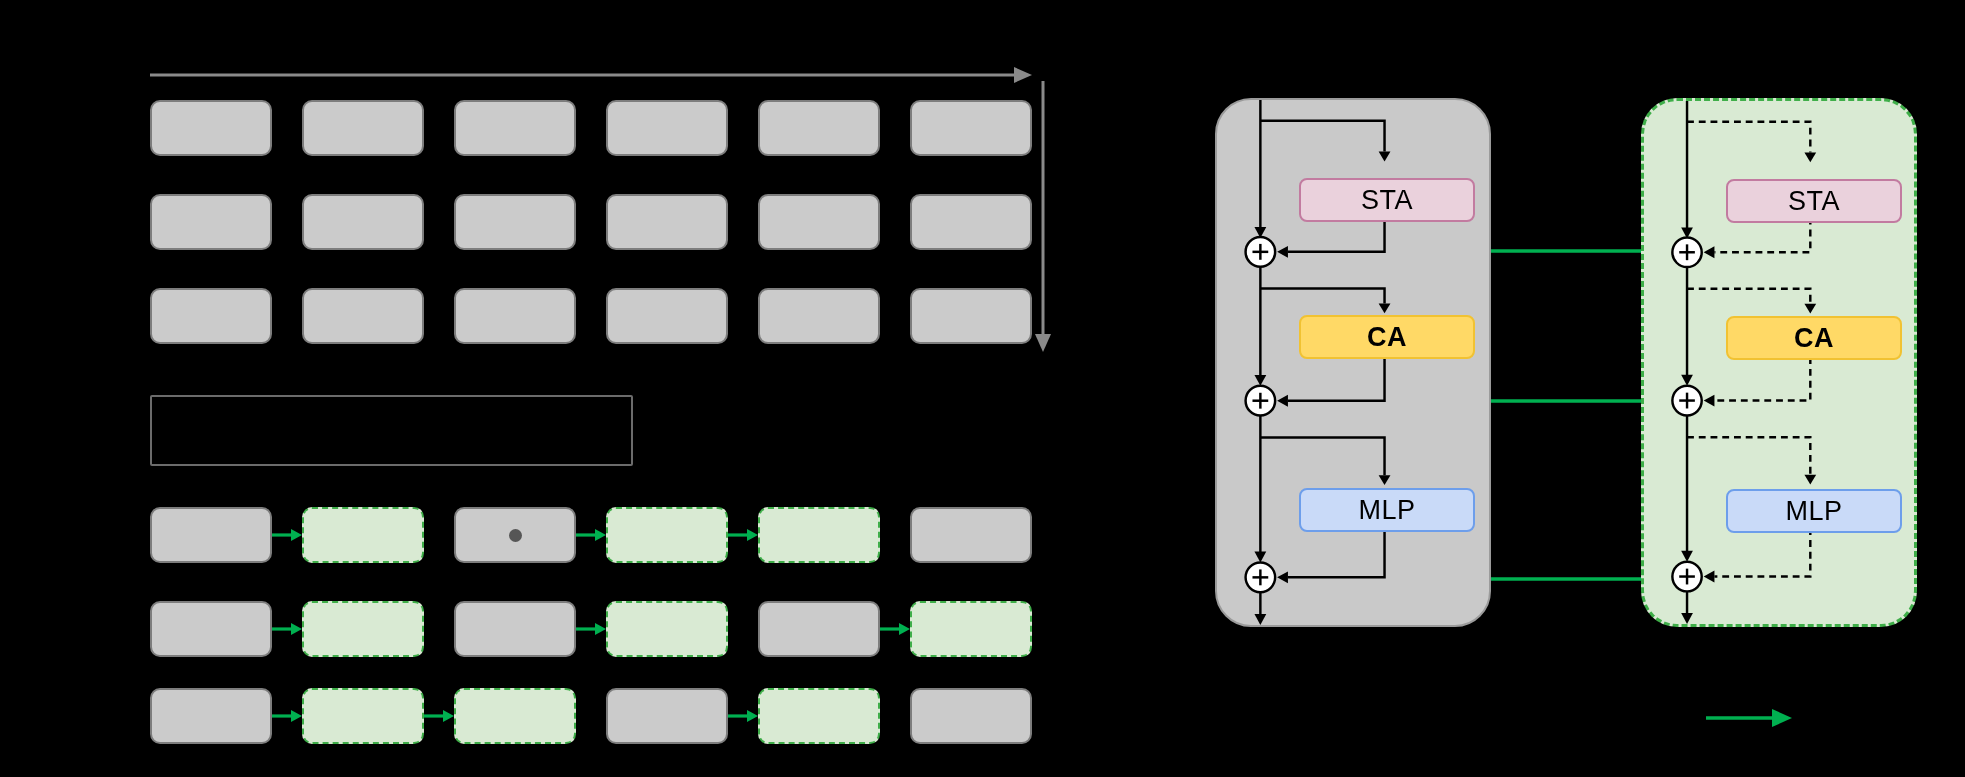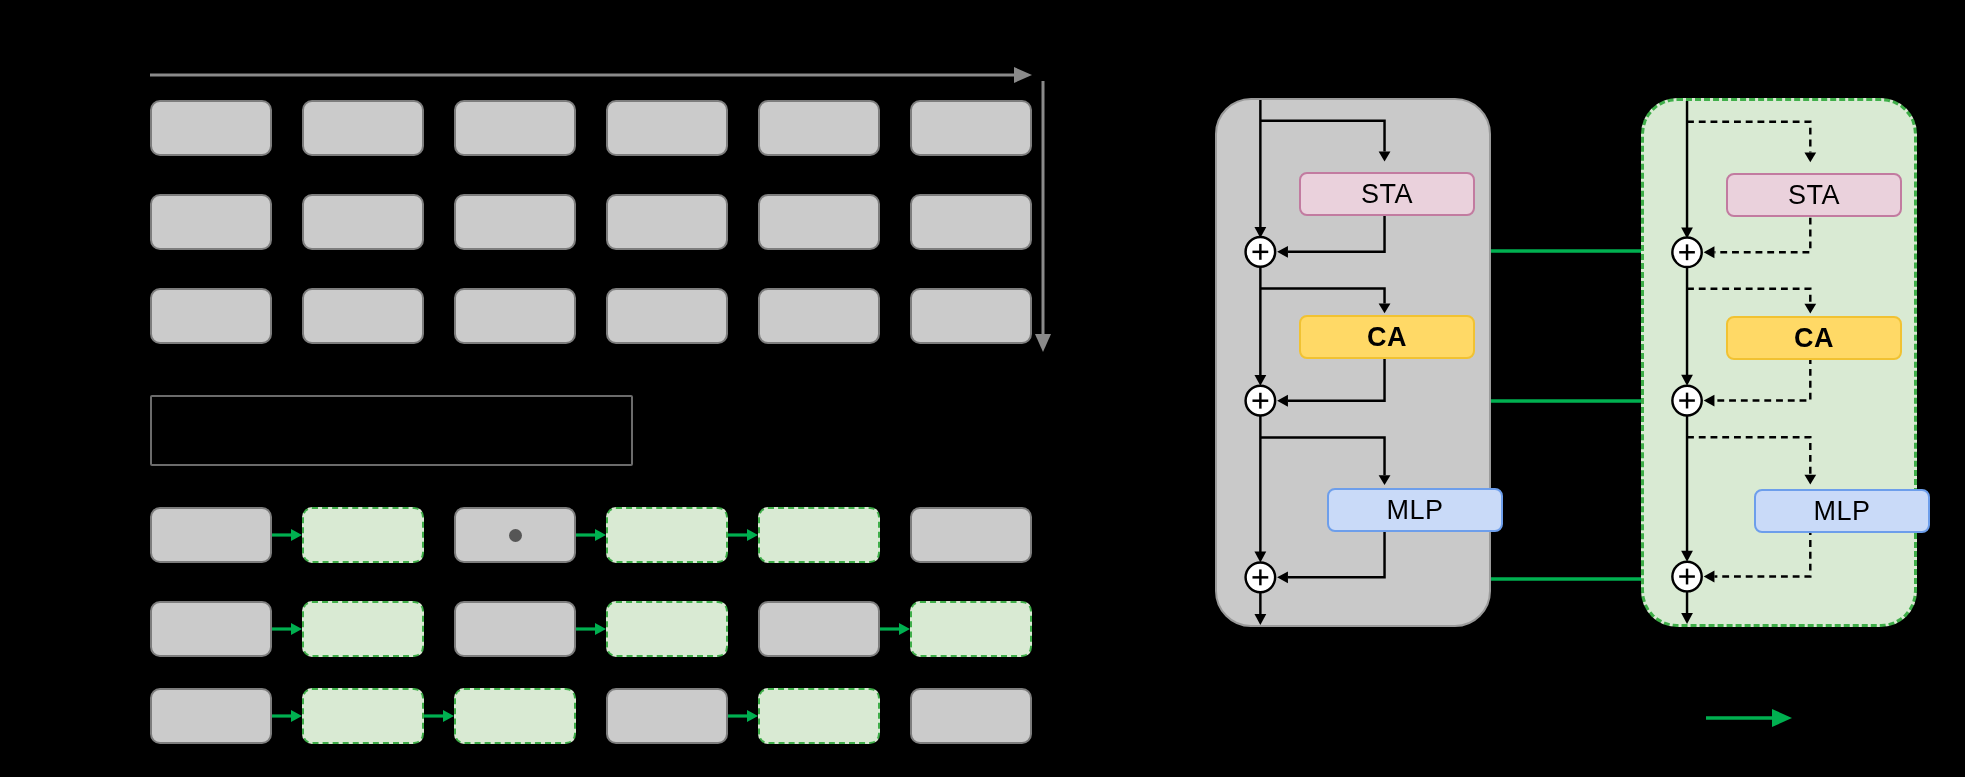--- a/index.html
+++ b/index.html
@@ -37,23 +37,23 @@
   #block-dashed { left:1641px; background:var(--block-green-fill); border:3px dashed var(--block-green-border); }
   .block-lines { position:absolute; inset:0; width:100%; height:100%; }
   .bl line, .bl path { stroke:#000; stroke-width:2.5; fill:none; }
   .bl .ah { fill:#000; stroke:none; }
   .block-lines.dashed .branch { stroke-dasharray:7 5; }
   .plus-nodes circle { fill:#fff; stroke:#000; stroke-width:2.5; }
   .plus-nodes line { stroke:#000; stroke-width:2.5; }
   .comp { position:absolute; left:82px; width:176px; height:44px; border-radius:8px;
           display:flex; align-items:center; justify-content:center;
           font-size:27px; color:#000; letter-spacing:0.5px; }
-  .comp.sta { top:72px; background:var(--sta-fill); border:2px solid var(--sta-border); }
+  .comp.sta { top:78px; background:var(--sta-fill); border:2px solid var(--sta-border); }
   .comp.ca  { top:215px; background:var(--ca-fill); border:2px solid var(--ca-border);font-weight:bold; }
-  .comp.mlp { top:388px; background:var(--mlp-fill); border:2px solid var(--mlp-border);margin-left:28px; }
+  .comp.mlp { top:388px; background:var(--mlp-fill); border:2px solid var(--mlp-border); }
 </style>
 </head>
 <body>
 
 <div class="canvas">
 
   <svg id="overlay" viewBox="0 0 1965 777">
     <g class="garrow">
       <line x1="150" y1="75" x2="1016" y2="75"></line>
       <polygon points="1014,67 1014,83 1032,75"></polygon>

